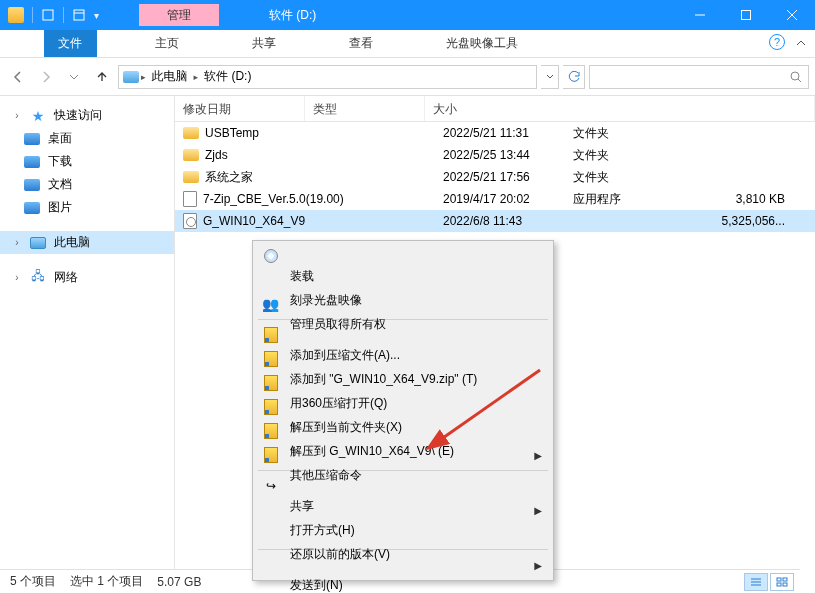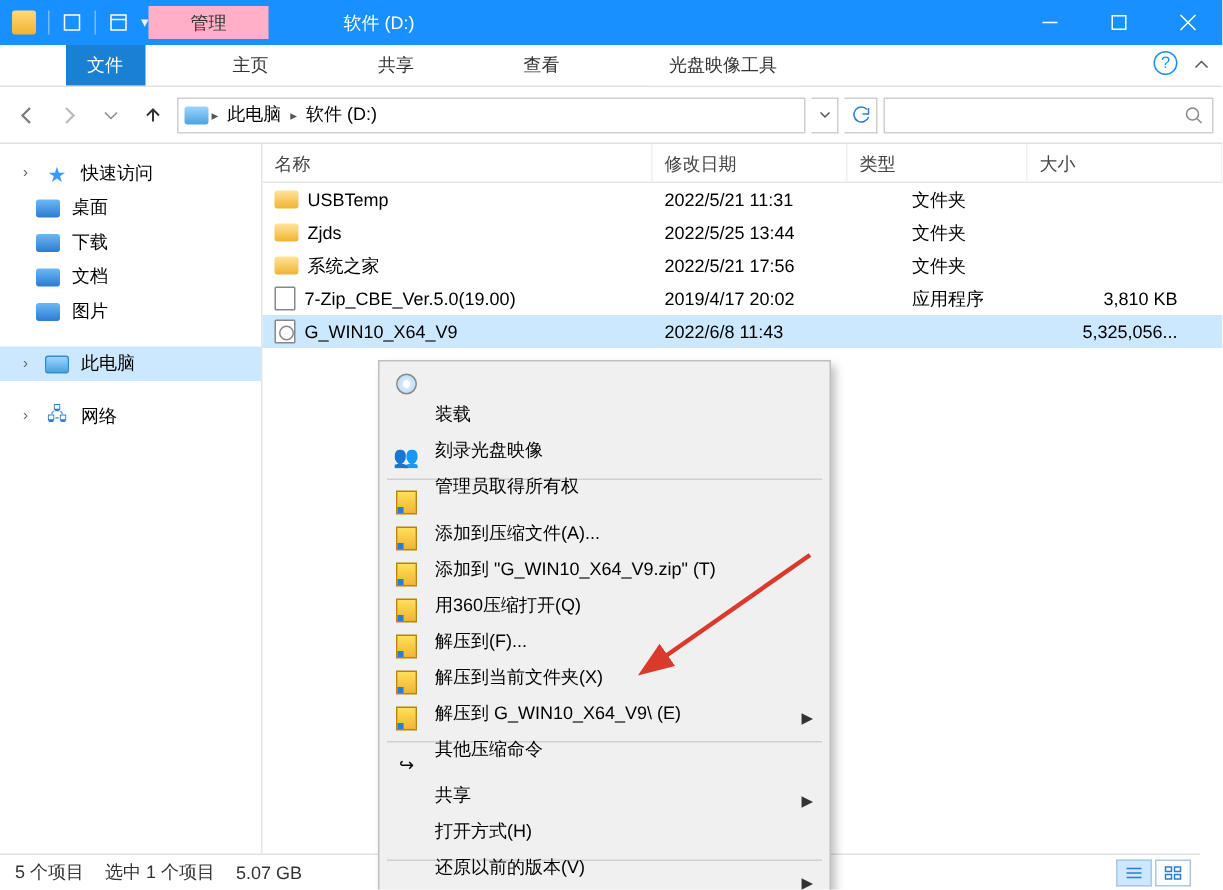--- a/index.html
+++ b/index.html
@@ -5,21 +5,21 @@
 * { margin: 0; padding: 0; box-sizing: border-box; font-family: "Microsoft YaHei", "Segoe UI", sans-serif; }
 body { width: 815px; height: 593px; background: #fff; overflow: hidden; position: relative; font-size: 12px; }
 
 
 .titlebar { height: 30px; background: #1890ff; display: flex; align-items: center; color: #fff; position: relative; }
 .titlebar .qat { display: flex; align-items: center; gap: 8px; padding-left: 8px; }
 .titlebar .qat .folder-icon { width: 16px; height: 16px; background: linear-gradient(#ffd97a,#f0b432); border-radius: 2px; }
 .titlebar .qat .divider { width: 1px; height: 16px; background: rgba(255,255,255,.4); }
 .titlebar .qat .icn { width: 14px; height: 14px; display: inline-block; }
 .titlebar .qat .chev { font-size: 10px; opacity: .9; }
-.titlebar .tab-contextual { background: #ffb0c8; color: #333; height: 22px; display: flex; align-items: center; padding: 0 28px; font-size: 12px; }
+.titlebar .tab-contextual { margin-left: 40px; background: #ffb0c8; color: #333; height: 22px; display: flex; align-items: center; padding: 0 28px; font-size: 12px; }
 .titlebar .app-title { margin-left: 50px; font-size: 12px; }
 .titlebar .winctrl { position: absolute; right: 0; top: 0; display: flex; height: 30px; }
 .titlebar .winctrl div { width: 46px; display: flex; align-items: center; justify-content: center; cursor: default; }
 .titlebar .winctrl svg { stroke: #fff; stroke-width: 1; fill: none; }
 
 
 .ribbon-tabs { height: 28px; background: #fff; border-bottom: 1px solid #e1e1e1; display: flex; align-items: stretch; position: relative; }
 .ribbon-tabs .tab { padding: 0 14px; display: flex; align-items: center; font-size: 12px; color: #333; border-right: 1px solid transparent; margin-left: 44px; }
 .ribbon-tabs .tab.file { background: #1980d4; color: #fff; }
 .ribbon-tabs .tab.tool { background: #fff; color: #333; }
@@ -58,21 +58,21 @@
 .cols { display: flex; height: 26px; border-bottom: 1px solid #e5e5e5; color: #444; }
 .cols .col { padding: 5px 8px; border-right: 1px solid #f0f0f0; }
 .cols .c-name { width: 260px; }
 .cols .c-date { width: 130px; }
 .cols .c-type { width: 120px; }
 .cols .c-size { flex: 1; }
 .rows .row { display: flex; height: 22px; align-items: center; padding-left: 8px; }
 .rows .row.sel { background: #cce8ff; }
 .rows .row .c-name { width: 252px; display: flex; align-items: center; gap: 6px; }
 .rows .row .c-date { width: 130px; padding-left: 8px; }
-.rows .row .c-type { width: 120px; padding-left: 8px; margin-left: 35px; }
+.rows .row .c-type { width: 120px; padding-left: 8px; }
 .rows .row .c-size { flex: 1; text-align: right; padding-right: 30px; }
 .rows .row .fico { width: 16px; height: 12px; background: linear-gradient(#ffe49a,#f0b432); border-radius: 2px; }
 .rows .row .fico.exe { background: #fff; border: 1px solid #888; width: 14px; height: 16px; border-radius: 1px; position: relative; }
 .rows .row .fico.iso { background: #fff; border: 1px solid #888; width: 14px; height: 16px; border-radius: 1px; position: relative; }
 .rows .row .fico.iso::after { content: ""; position: absolute; width: 8px; height: 8px; border: 1px solid #888; border-radius: 50%; left: 2px; top: 3px; }
 
 
 .status { position: absolute; bottom: 0; left: 0; right: 15px; height: 24px; border-top: 1px solid #e1e1e1; display: flex; align-items: center; padding: 0 10px; gap: 14px; font-size: 12px; color: #333; }
 .status .views { position: absolute; right: 6px; display: flex; gap: 2px; }
 .status .views .vbtn { width: 24px; height: 18px; border: 1px solid #aac8e4; display: flex; align-items: center; justify-content: center; }
@@ -242,21 +242,20 @@
       <div class="item top">
         <span class="exp">›</span>
         <span class="ic net">🖧</span>
         <span>网络</span>
       </div>
     </div>
   </div>
 
   <div class="filelist">
     <div class="cols">
-      <div class="col c-name">名称</div>
       <div class="col c-date">修改日期</div>
       <div class="col c-type">类型</div>
       <div class="col c-size">大小</div>
     </div>
     <div class="rows" id="rows">
         <div class="row">
           <span class="c-name">
             <span class="fico"></span>
             <span>USBTemp</span>
           </span>
@@ -357,26 +356,20 @@
   <div class="mi">
       <span class="mic">
         <span class="zip"></span>
       </span>
       <span class="txt">用360压缩打开(Q)</span>
     </div>
   <div class="mi">
       <span class="mic">
         <span class="zip"></span>
       </span>
-      <span class="txt">解压到(F)...</span>
-    </div>
-  <div class="mi">
-      <span class="mic">
-        <span class="zip"></span>
-      </span>
       <span class="txt">解压到当前文件夹(X)</span>
     </div>
   <div class="mi">
       <span class="mic">
         <span class="zip"></span>
       </span>
       <span class="txt">解压到 G_WIN10_X64_V9\ (E)</span>
     </div>
   <div class="mi">
       <span class="mic">

